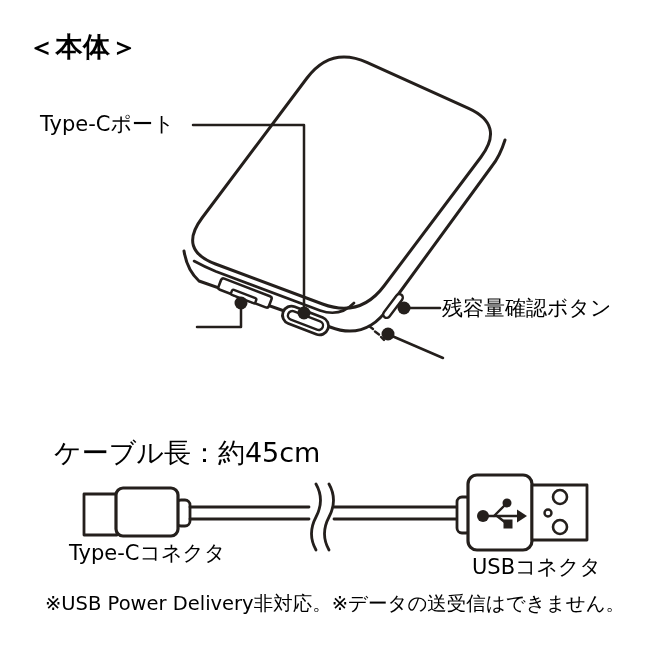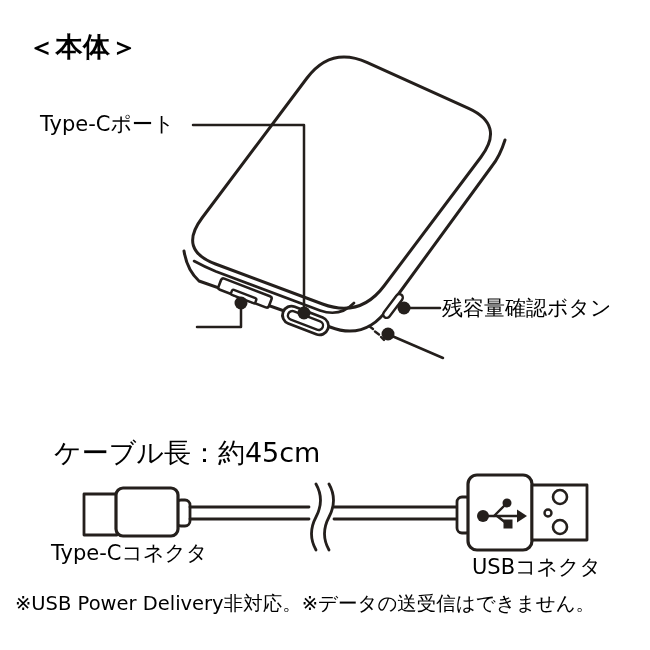--- a/index.html
+++ b/index.html
@@ -107,18 +107,18 @@
 
   <div class="txt label" style="left:40px;top:112px;">Type-Cポート</div>
 
 
   <div class="txt label" style="left:442px;top:296px;">残容量確認ボタン</div>
 
 
 
   <div class="txt label" style="left:54px;top:437px;font-size:27px;">ケーブル長：約45cm</div>
 
-  <div class="txt label" style="left:51px;top:541px;text-align:center;">Type-Cコネクタ</div>
+  <div class="txt label" style="left:69px;top:541px;text-align:center;">Type-Cコネクタ</div>
 
   <div class="txt label" style="left:472px;top:555px;text-align:center;">USBコネクタ</div>
 
-  <div class="txt note" style="left:15px;top:592px;">※USB Power Delivery非対応。※データの送受信はできません。</div>
+  <div class="txt note" style="left:45px;top:592px;">※USB Power Delivery非対応。※データの送受信はできません。</div>
 </div>
 
 </body></html>

